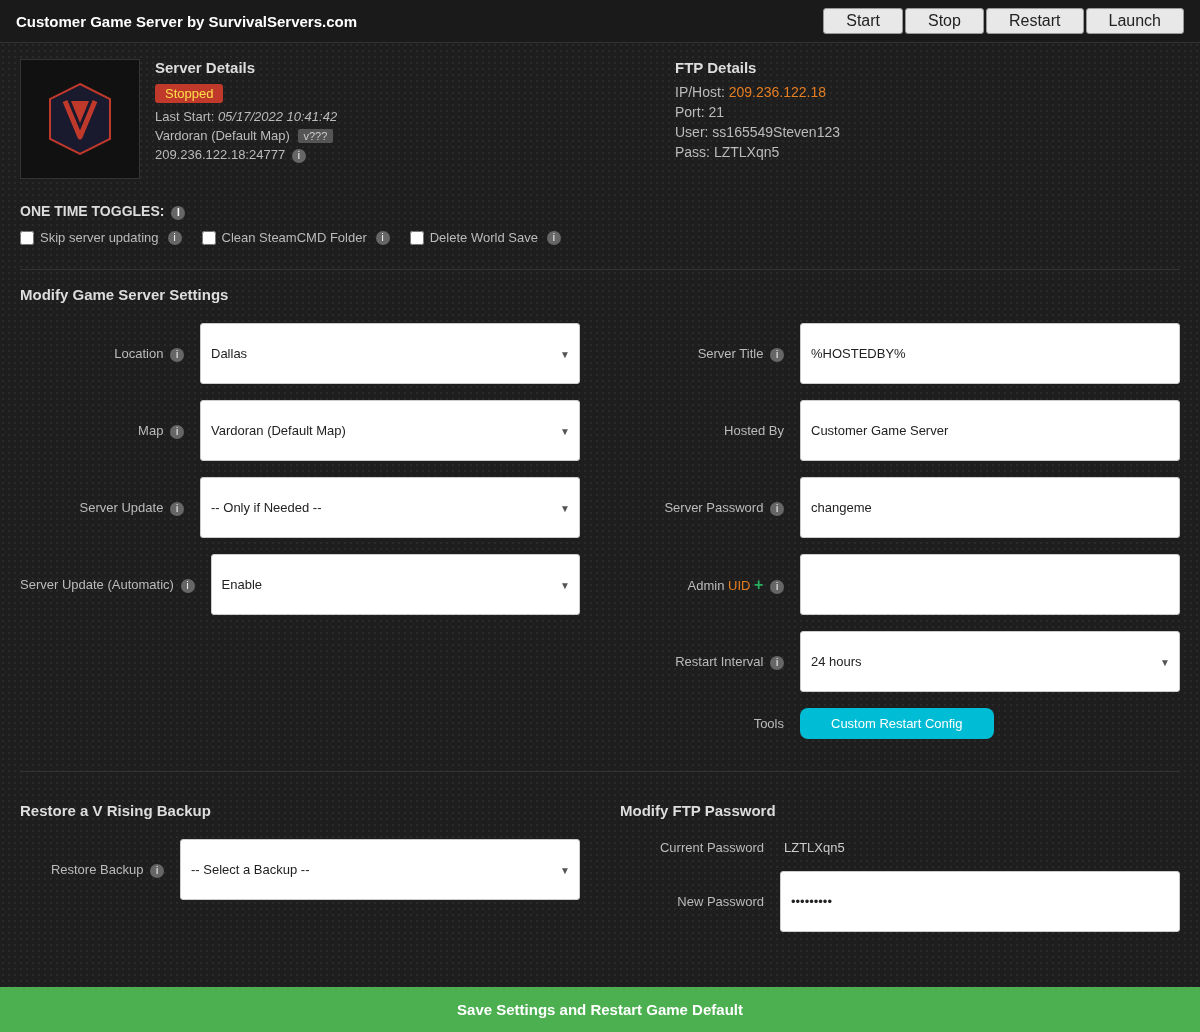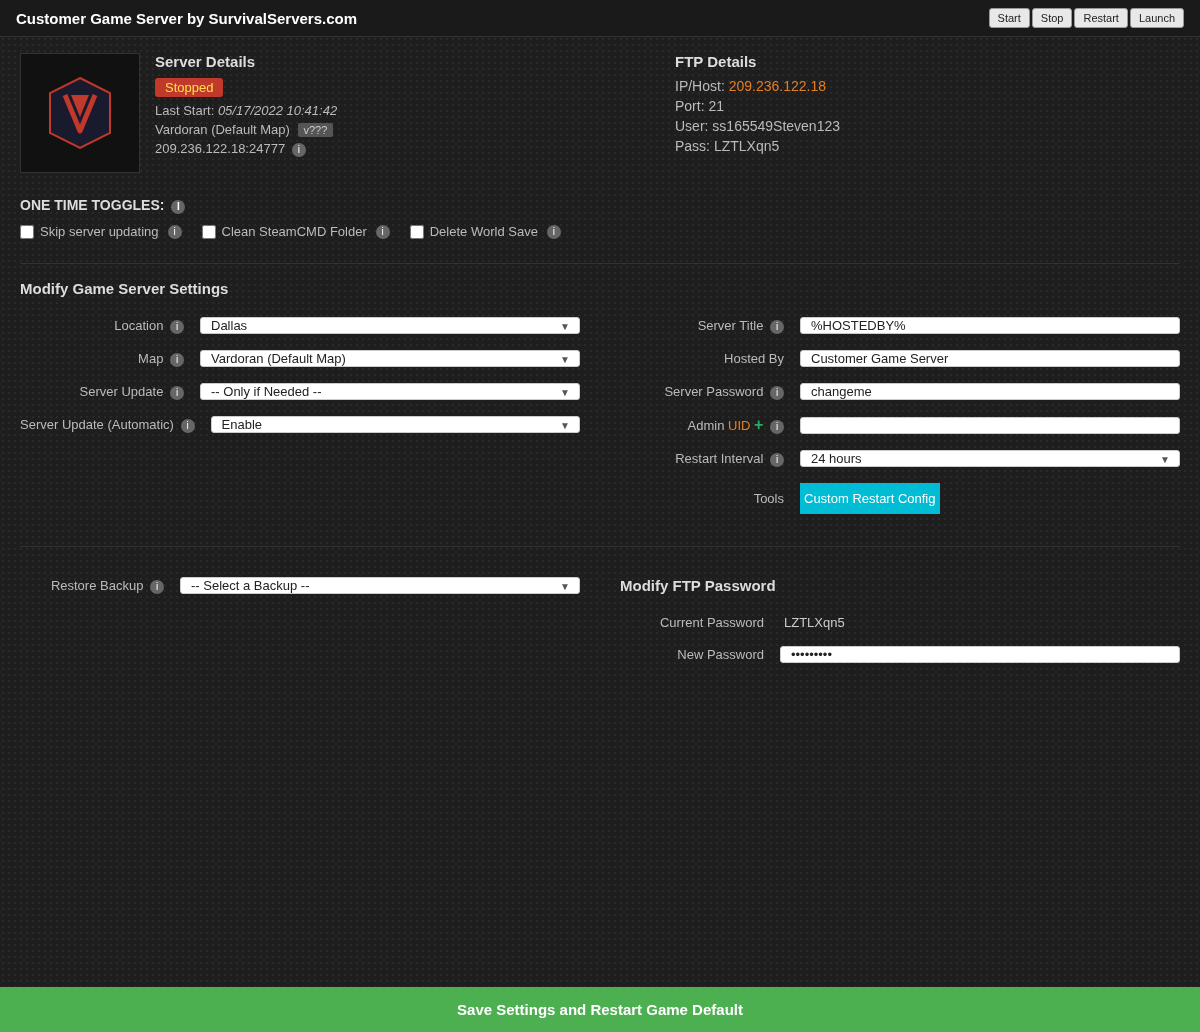--- a/index.html
+++ b/index.html
@@ -25,22 +25,22 @@
     .top-bar-title {
       color: #fff;
       font-size: 15px;
       font-weight: bold;
     }
     .top-bar-buttons {
       display: flex;
       gap: 2px;
     }
     .top-bar-buttons button {
-      padding: 3px 8px;
-      font-size: 11px;
+      padding: 3px 22px;
+      font-size: 16px;
       cursor: pointer;
       background: #e8e8e8;
       border: 1px solid #999;
       color: #222;
       border-radius: 3px;
     }
 
     
     .main-content {
       padding: 16px 20px;
@@ -190,21 +190,21 @@
       padding-right: 16px;
       color: #bbb;
       font-size: 13px;
     }
     .field-label .info-icon { margin-left: 3px; }
     .field-control {
       flex: 1;
     }
     select, input[type="text"], input[type="password"] {
       width: 100%;
-      padding: 0 10px;
+      padding: 22px 10px;
       background: #fff;
       color: #222;
       border: 1px solid #ccc;
       border-radius: 3px;
       font-size: 13px;
       appearance: none;
       -webkit-appearance: none;
     }
     .select-wrapper {
       position: relative;
@@ -222,22 +222,22 @@
     .add-icon {
       color: #27ae60;
       font-size: 16px;
       cursor: pointer;
       font-weight: bold;
     }
     .tools-btn {
       background: #00bcd4;
       color: #fff;
       border: none;
-      padding: 8px 4px;
-      border-radius: 0;
+      padding: 8px 31px;
+      border-radius: 8px;
       font-size: 13px;
       cursor: pointer;
     }
 
     
     .lower-sections {
       display: flex;
       gap: 40px;
       margin-top: 30px;
     }
@@ -493,20 +493,21 @@
 
       </div>
     </div>
   </div>
 
   <hr class="divider">
 
   <div class="lower-sections">
 
     <div class="lower-col">
+      <div class="section-title">Restore a V Rising Backup</div>
       <div class="backup-field-row">
         <div class="backup-label">
           Restore Backup <span class="info-icon">i</span>
         </div>
         <div class="backup-control select-wrapper">
           <select>
             <option>-- Select a Backup --</option>
           </select>
         </div>
       </div>

